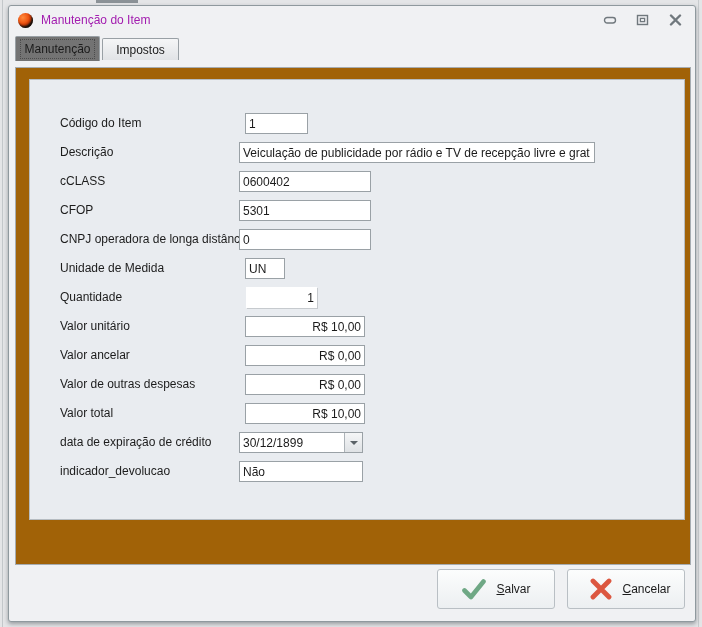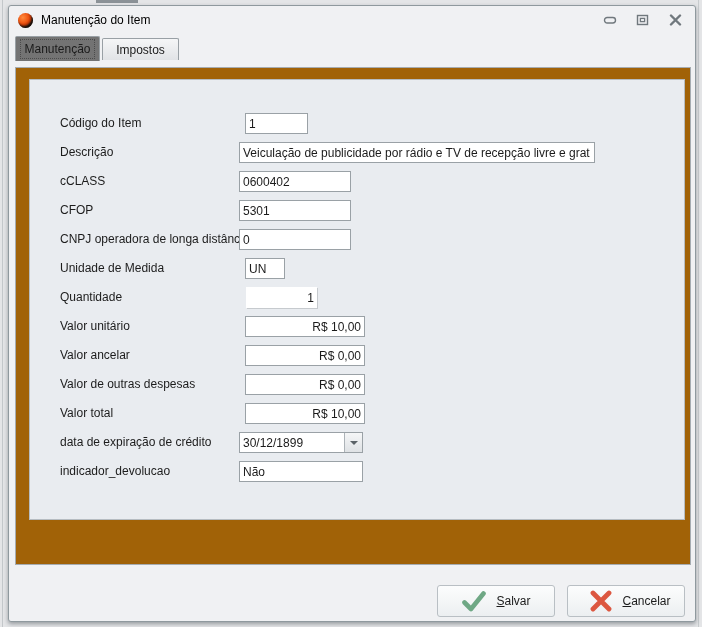--- a/index.html
+++ b/index.html
@@ -20,21 +20,21 @@
     position:absolute; left:8px; top:5px; width:688px; height:617px;
     box-sizing:border-box; background:#f0f1f3;
     border:1px solid #8f999e; border-radius:3px;
     box-shadow:0 2px 4px rgba(55,65,70,.45);
   }
   .titlebar { position:absolute; left:0; top:0; right:0; height:28px;
     display:flex; align-items:center; padding-left:9px; }
   .app-icon { width:15px; height:15px; border-radius:50%;
     background:radial-gradient(circle at 32% 30%, #ff8a3c 0%, #ef5512 38%, #c33a08 52%, #3a1f12 68%, #0d0d0d 100%);
     box-shadow:inset -1px -2px 2px rgba(0,0,0,.55); }
-  .title { margin-left:8px; font-size:12px; color:#000000; }
+  .title { margin-left:8px; font-size:12px; color:#a21caf; }
   .win-controls { position:absolute; right:9px; top:0; height:28px;
     display:flex; align-items:center; gap:12px; }
   .win-btn { width:21px; height:18px; display:flex; align-items:center; justify-content:center; }
   .win-btn svg { display:block; }
 
   
   .tabstrip { position:absolute; left:6px; top:29px; height:25px;
     display:flex; align-items:flex-end; z-index:3; }
   .tab { box-sizing:border-box; display:flex; align-items:center; justify-content:center;
     font-size:12px; color:#1b1b1b; cursor:default; }
@@ -63,43 +63,43 @@
     padding:0 3px; outline:none; }
   .fld.right { text-align:right; }
   .fld.flat { border:none; box-shadow:1px 1px 0 #c6cace; }
 
   .r0{top:33px}  .r1{top:62px}  .r2{top:91px}  .r3{top:120px} .r4{top:149px}
   .r5{top:178px} .r6{top:207px} .r7{top:236px} .r8{top:265px} .r9{top:294px}
   .r10{top:323px} .r11{top:352px} .r12{top:381px}
 
   .r0 .fld { left:215px; width:63px; }
   .r1 .fld { left:209px; width:356px; }
-  .r2 .fld, .r3 .fld, .r4 .fld { left:209px; width:112px; }
+  .r2 .fld, .r3 .fld, .r4 .fld { left:209px; width:132px; }
   .r5 .fld { left:215px; width:40px; }
   .r6 .fld { left:216px; width:71px; }
   .r7 .fld, .r8 .fld, .r9 .fld, .r10 .fld { left:215px; width:120px; }
   .r12 .fld { left:209px; width:124px; }
 
   .combo { position:absolute; left:209px; top:0; width:124px; height:21px;
     box-sizing:border-box; border:1px solid #9aa1a6; background:#fff; display:flex; }
   .combo input { flex:1; min-width:0; border:none; outline:none; padding:0 3px;
     font-family:"Liberation Sans", sans-serif; font-size:12px; color:#1b1b1b; background:#fff; }
   .combo .dd { width:17px; border-left:1px solid #adb3b8;
     background:linear-gradient(#f5f6f7,#dfe2e5);
     display:flex; align-items:center; justify-content:center; cursor:default; }
   .dd .arr { width:0; height:0;
     border-left:4px solid transparent; border-right:4px solid transparent;
     border-top:4px solid #5b6267; }
 
   
-  .btn { position:absolute; top:563px; width:118px; height:32px;
+  .btn { position:absolute; top:563px; width:118px; height:40px;
     box-sizing:border-box; border:1px solid #b9bfc4; border-radius:3px;
     background:linear-gradient(#fcfdfd,#eceff1);
     display:flex; align-items:center; justify-content:center; gap:9px;
-    font-size:12px; color:#1b1b1b; cursor:default;margin-top:16px; }
+    font-size:12px; color:#1b1b1b; cursor:default; }
   .btn.save   { left:428px; }
   .btn.cancel { left:558px;padding-left:8px; }
   .btn .mn { text-decoration:underline; }
   .btn svg { display:block; }
 </style>
 </head>
 <body>
 
 <div class="bg-line-left"></div>
 <div class="bg-line-right"></div>

